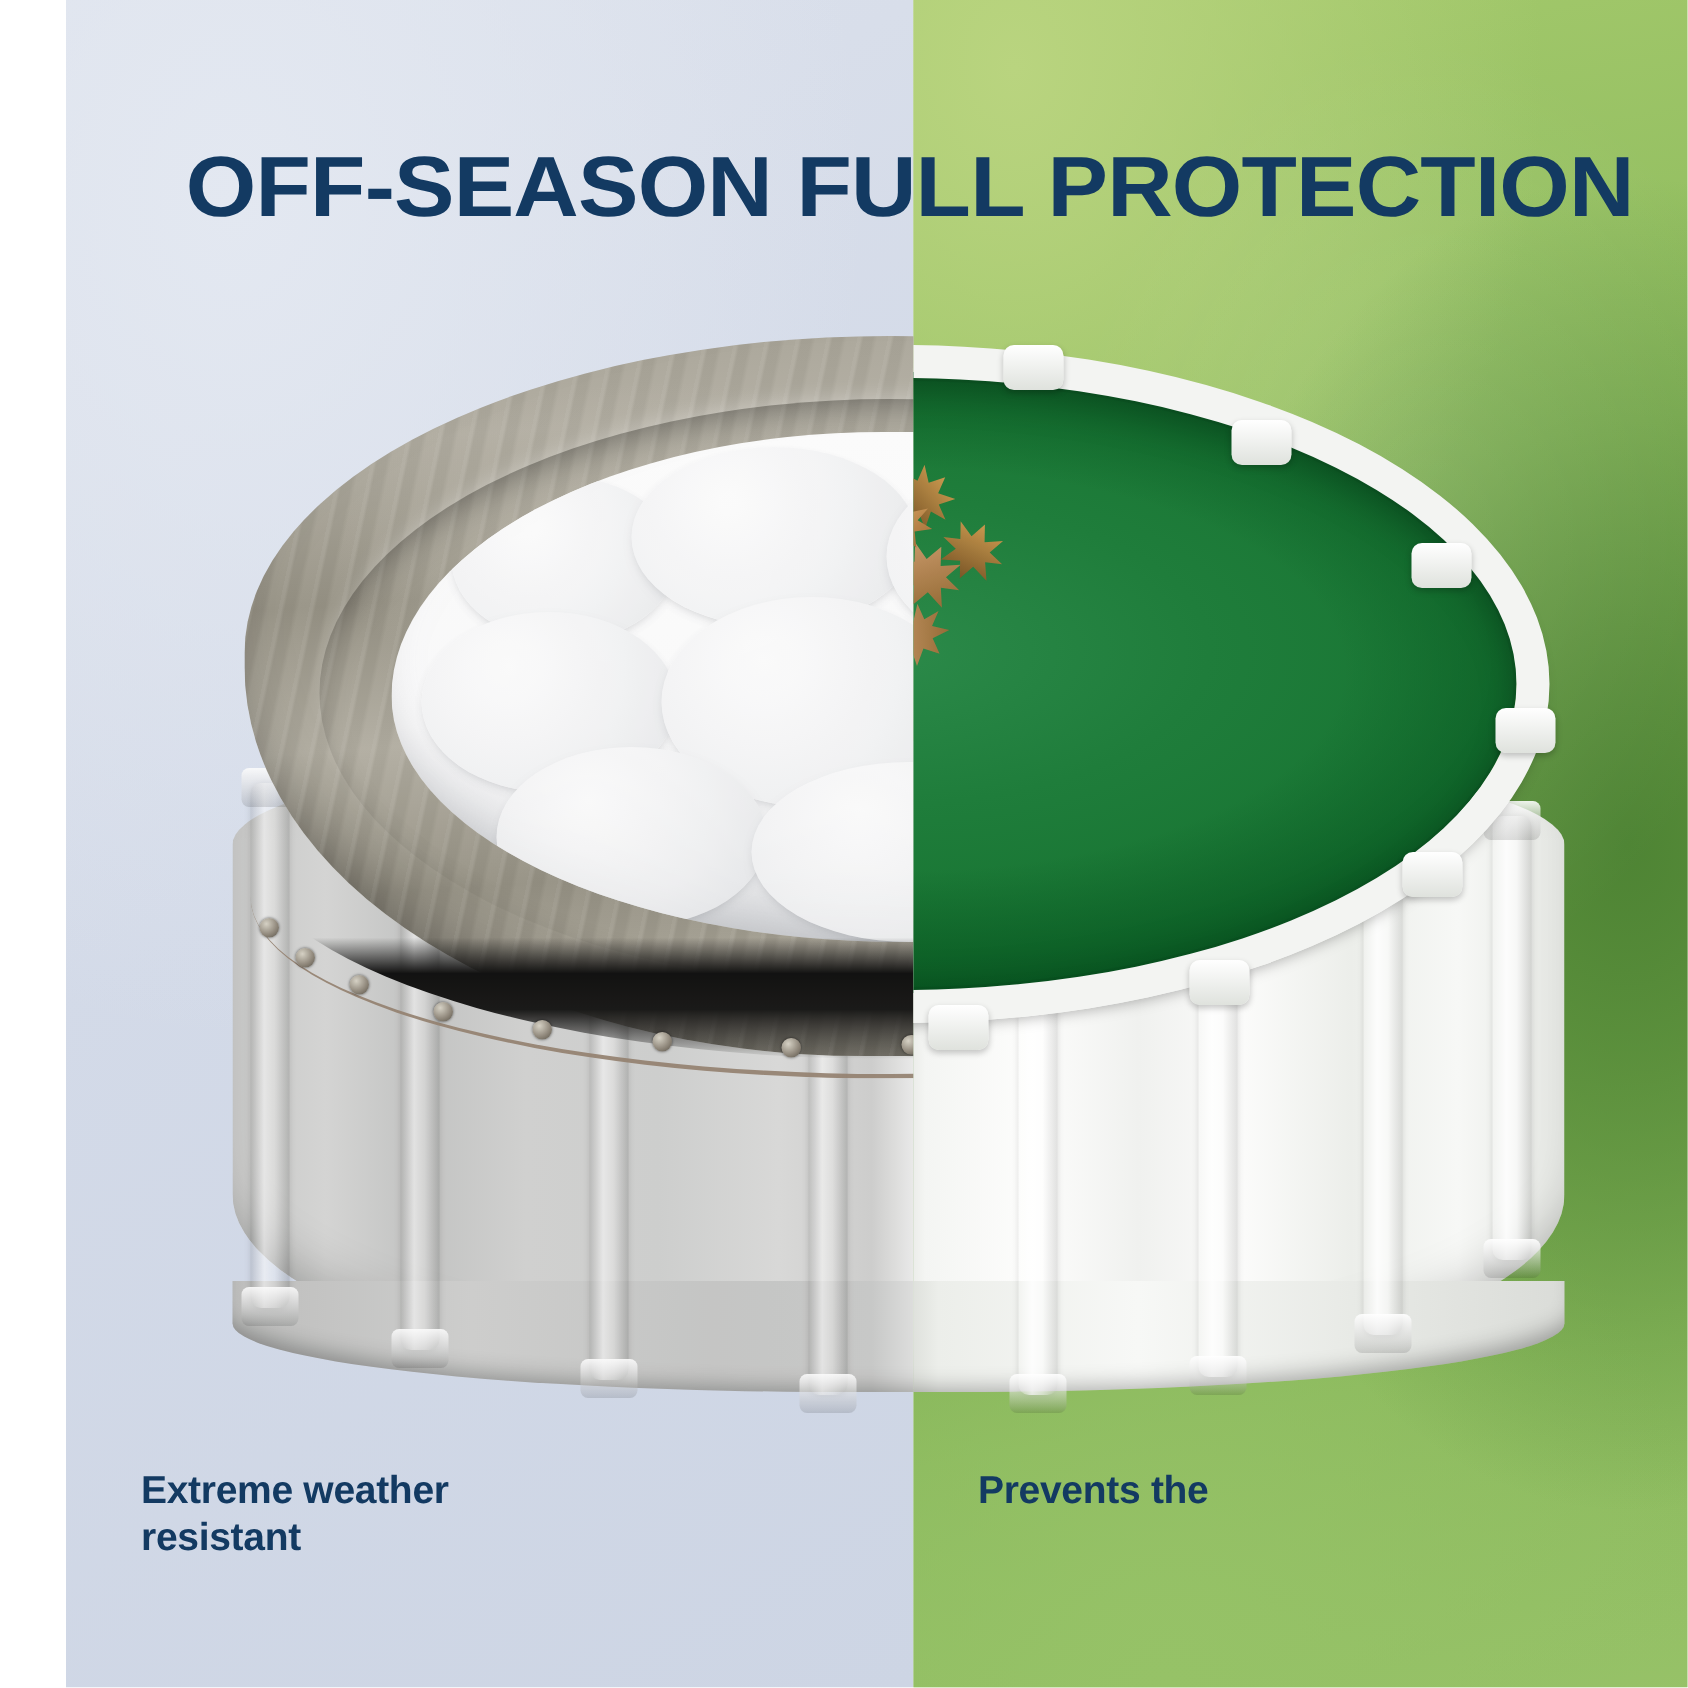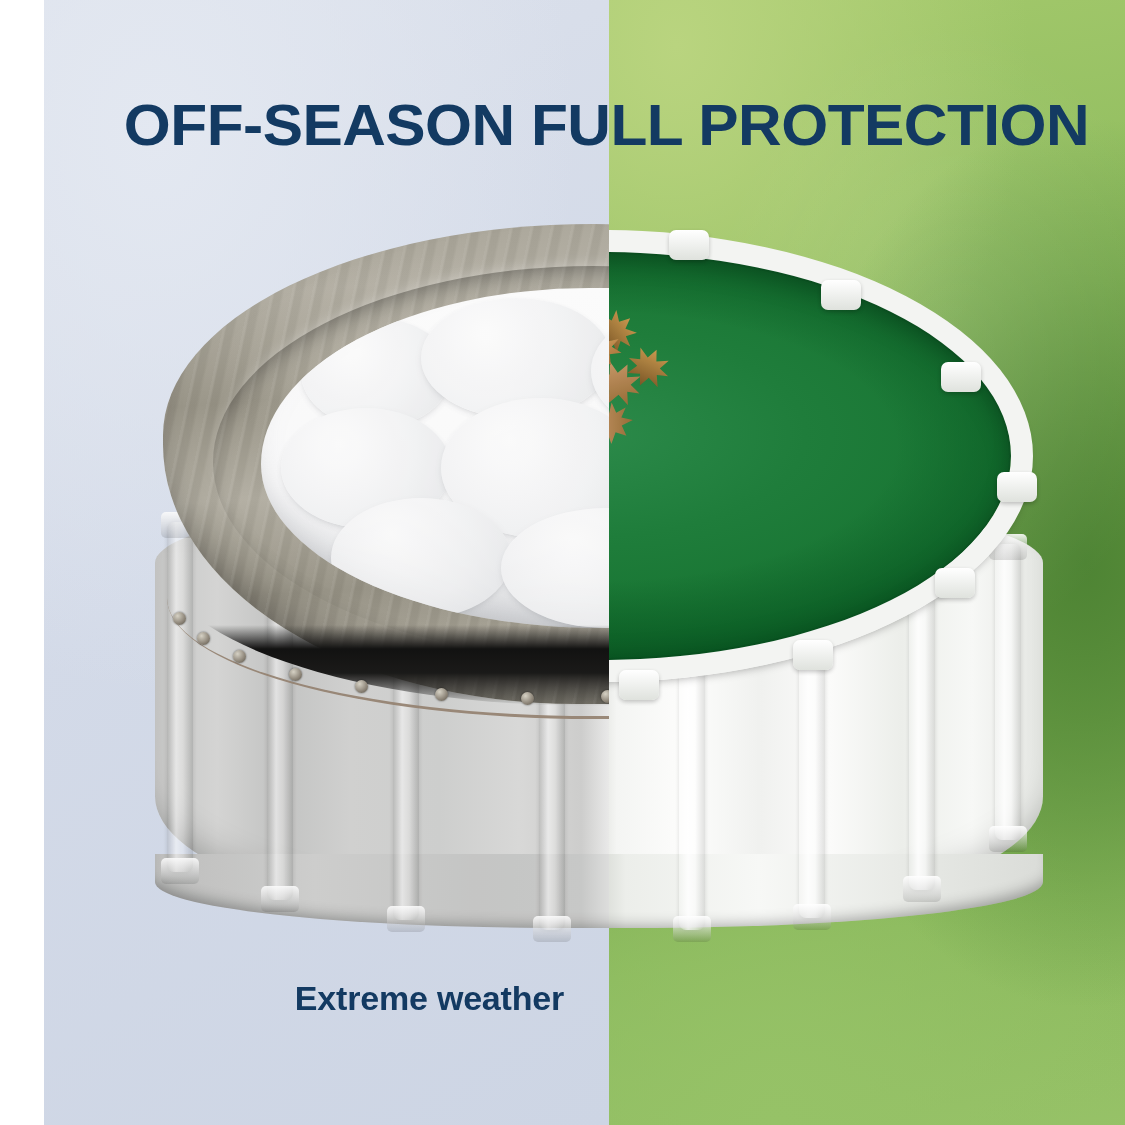--- a/index.html
+++ b/index.html
@@ -33,22 +33,22 @@
   .title{
     position:absolute;left:0;top:97px;width:1125px;
     text-align:center;z-index:40;
     font-size:57px;font-weight:bold;letter-spacing:-0.5px;
     line-height:1;white-space:nowrap;
     transform:scaleX(1.06);transform-origin:50% 50%;
   }
 
   
   .caption{
-    position:absolute;z-index:40;text-align:right;
-    font-size:34px;font-weight:bold;line-height:1.18;
+    position:absolute;z-index:40;text-align:left;
+    font-size:26px;font-weight:bold;line-height:1.18;
     letter-spacing:-0.2px;
   }
   .caption-left {left:50px;  top:978px; width:470px;}
   .caption-right{left:608px; top:978px; width:470px;}
 
   
   .pool{
     position:absolute;left:105px;top:226px;width:900px;height:712px;z-index:10;
   }
 
@@ -394,18 +394,20 @@
         </div>
 
       </div>
     </div>
   </div>
 
   <div class="title" style="color:#133a62;">OFF-SEASON FULL PROTECTION</div>
 
   <div class="caption caption-left" style="color:#133a62;">
     <div>Extreme weather</div>
+    <div>resistant</div>
   </div>
 
   <div class="caption caption-right" style="color:#133a62;">
+    <div>Prevents the</div>
   </div>
 
 </div>
 
 </body></html>

